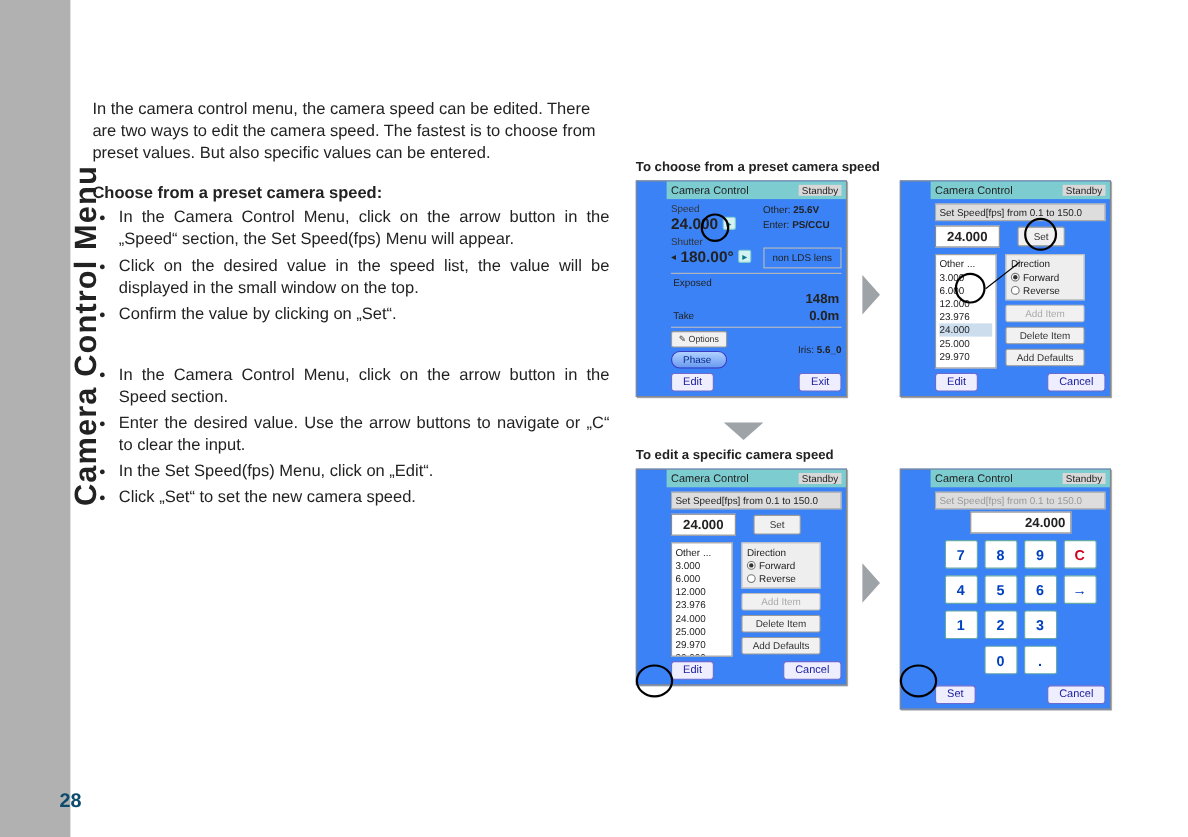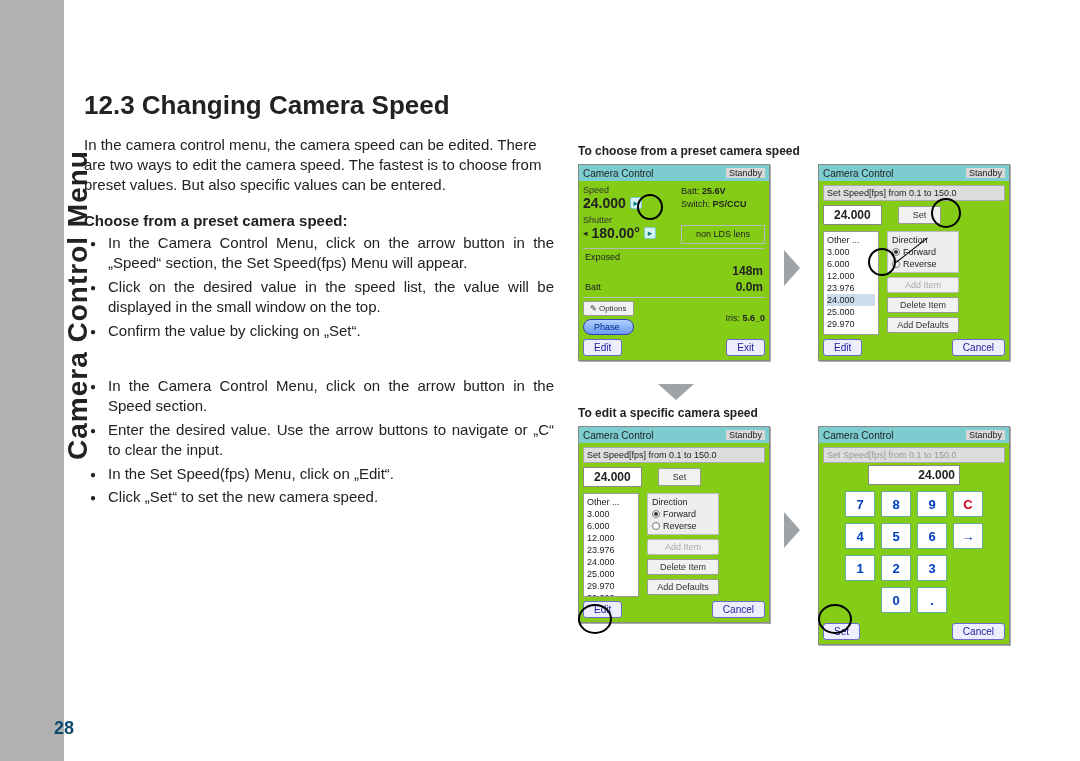--- a/index.html
+++ b/index.html
@@ -15,21 +15,21 @@
   ul.bul { list-style:none; padding-left:24px; font-size:15px; line-height:1.32; }
   ul.bul > li { position:relative; margin-bottom:4px; text-align:justify; }
   ul.bul > li::before { content:"●"; position:absolute; left:-18px; font-size:10px; top:4px; }
   .block2 { margin-top:36px; }
 
   
   .rcol { position:absolute; left:578px; top:138px; width:480px; }
   .cap { font-size:12px; font-weight:bold; margin:6px 0 6px 0; }
 
   .row { position:relative; height:214px; margin-bottom:10px; }
-  .win { position:absolute; width:192px; background:#84cc16; border:1px solid #888; font-size:10px; box-shadow: 1px 1px 0 #aaa; }
+  .win { position:absolute; width:192px; background:#3b82f6; border:1px solid #888; font-size:10px; box-shadow: 1px 1px 0 #aaa; padding-left: 27px; }
   .win .titlebar { background:#7cccd0; height:16px; display:flex; align-items:center; justify-content:space-between; padding:0 4px; font-size:10px; }
   .win .titlebar .st { background:#d8d8d8; font-size:9px; padding:0 3px; }
   .win .body { padding:4px 4px 2px 4px; position:relative; }
   .win .foot { display:flex; justify-content:space-between; padding:2px 4px 4px 4px; }
   .btn-flat { border:1px solid #6a6ad0; background:#eef; color:#2020a0; font-size:10px; padding:2px 10px; border-radius:3px; }
   .btn-gray { border:1px solid #999; background:#f1f1f1; color:#333; font-size:9px; padding:2px 6px; border-radius:2px; display:inline-block; text-align:center; }
   .btn-gray.dis { color:#aaa; border-color:#bbb; }
   .btn-blue-round { border:1px solid #3b3bc0; background:linear-gradient(#b0d0ff,#6a9af0); color:#002a8a; font-size:9px; padding:2px 10px; border-radius:10px; }
 
   .fieldlbl { color:#333; font-size:9px; }
@@ -57,21 +57,20 @@
 </style>
 </head>
 <body>
 <div class="page">
 
 <div class="side-strip"></div>
 <div class="side-text">Camera Control Menu</div>
 <div class="page-num">28</div>
 
 <div class="content">
-  <h1>12.3 Changing Camera Speed</h1>
   <p class="para">In the camera control menu, the camera speed can be edited. There are two ways to edit the camera speed. The fastest is to choose from preset values. But also specific values can be entered.</p>
 
   <div class="subhead">Choose from a preset camera speed:</div>
   <ul class="bul">
     <li>In the Camera Control Menu, click on the arrow button in the „Speed“ section, the Set Speed(fps) Menu will appear.</li>
     <li>Click on the desired value in the speed list, the value will be displayed in the small window on the top.</li>
     <li>Confirm the value by clicking on „Set“.</li>
   </ul>
 
   <div class="block2">
@@ -103,35 +102,35 @@
               <span class="arrowbtn">▸</span>
             </div>
             <div class="fieldlbl" style="margin-top:4px">Shutter</div>
             <div style="display:flex; align-items:center; gap:4px;">
               <span style="font-size:9px">◂</span>
               <span class="bigv">180.00°</span>
               <span class="arrowbtn">▸</span>
             </div>
           </div>
           <div style="width:86px; font-size:9px; line-height:13px; padding-left:2px;">
-            <div><span>Batt:</span> <b>25.6V</b></div>
-            <div><span>Switch:</span> <b>PS/CCU</b></div>
+            <div><span>Other:</span> <b>25.6V</b></div>
+            <div><span>Enter:</span> <b>PS/CCU</b></div>
             <div style="margin-top:14px; border:1px solid #bbb; padding:2px; text-align:center;">non LDS lens</div>
           </div>
         </div>
         <div style="border-top:1px solid #bbb; margin-top:4px; padding-top:2px;">
           <div class="line">
                 <span>Exposed</span>
               </div>
           <div class="line">
                 <span></span>
                 <b style="font-size:12px">148m</b>
               </div>
           <div class="line">
-                <span>Batt</span>
+                <span>Take</span>
                 <b style="font-size:12px">0.0m</b>
               </div>
         </div>
         <div style="border-top:1px solid #bbb; margin-top:2px; padding-top:3px; display:flex; justify-content:space-between; align-items:center;">
           <div style="display:flex; flex-direction:column; gap:3px;">
             <span class="btn-gray" style="font-size:8px">✎ <span>Options</span></span>
             <span class="btn-blue-round">Phase</span>
           </div>
           <div style="font-size:9px;"><span>Iris:</span> <b>5.6_0</b></div>
         </div>

